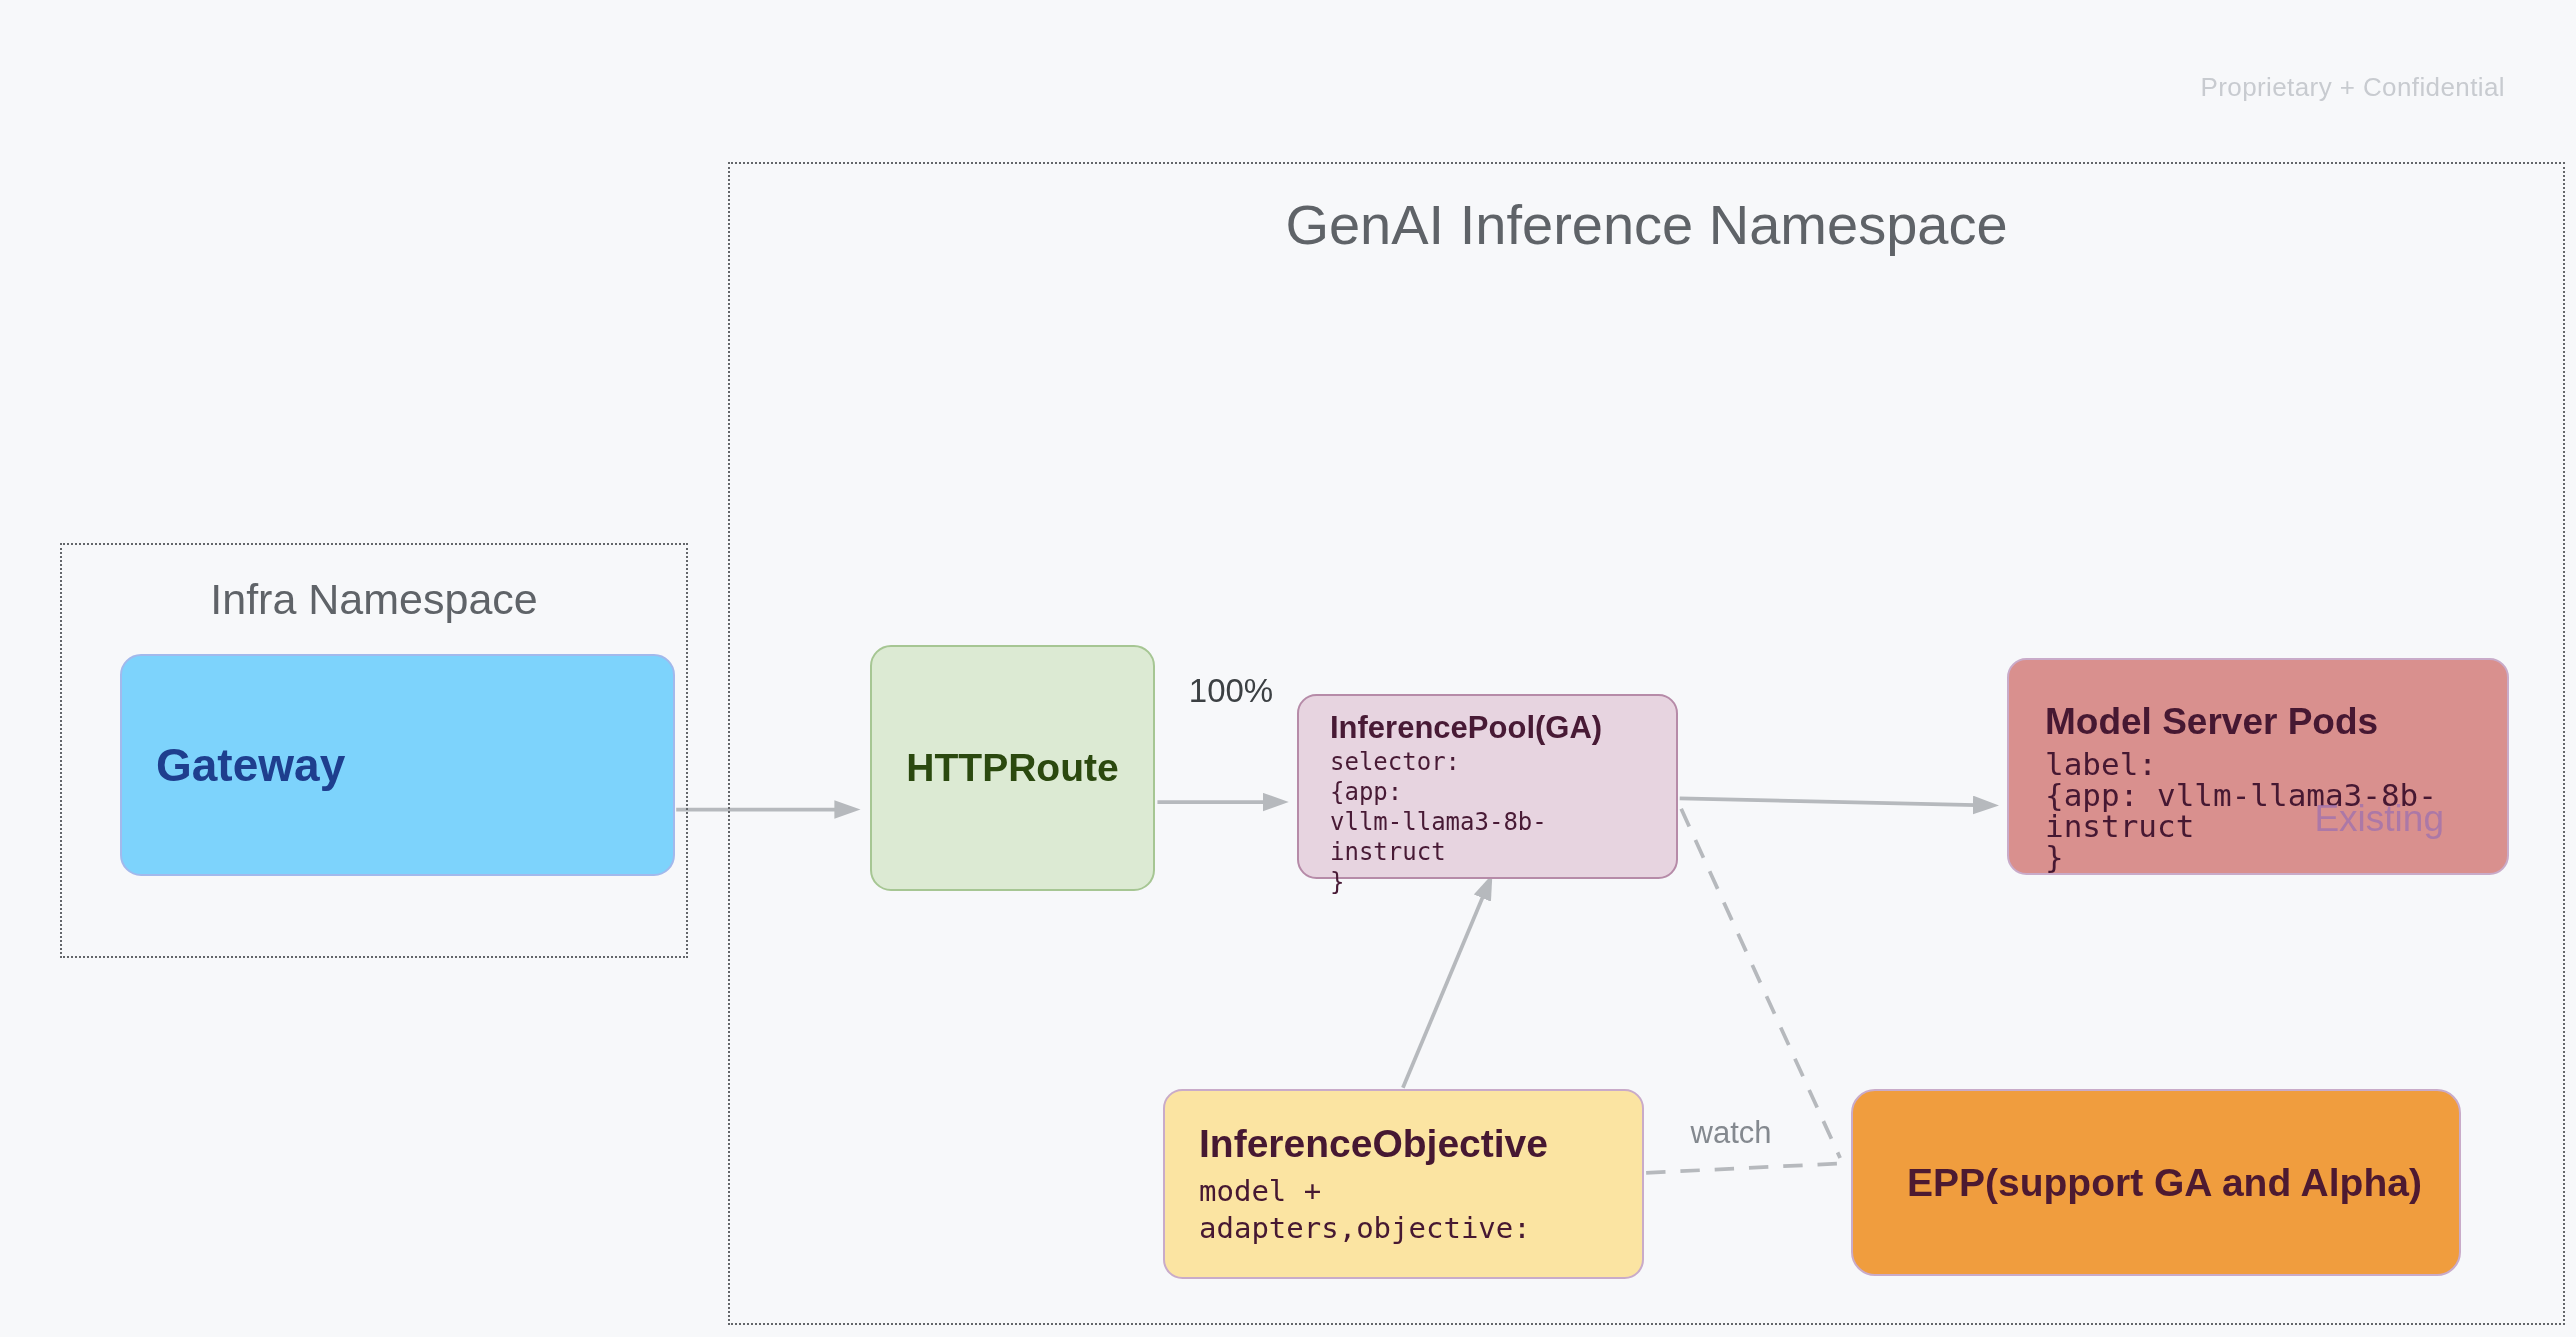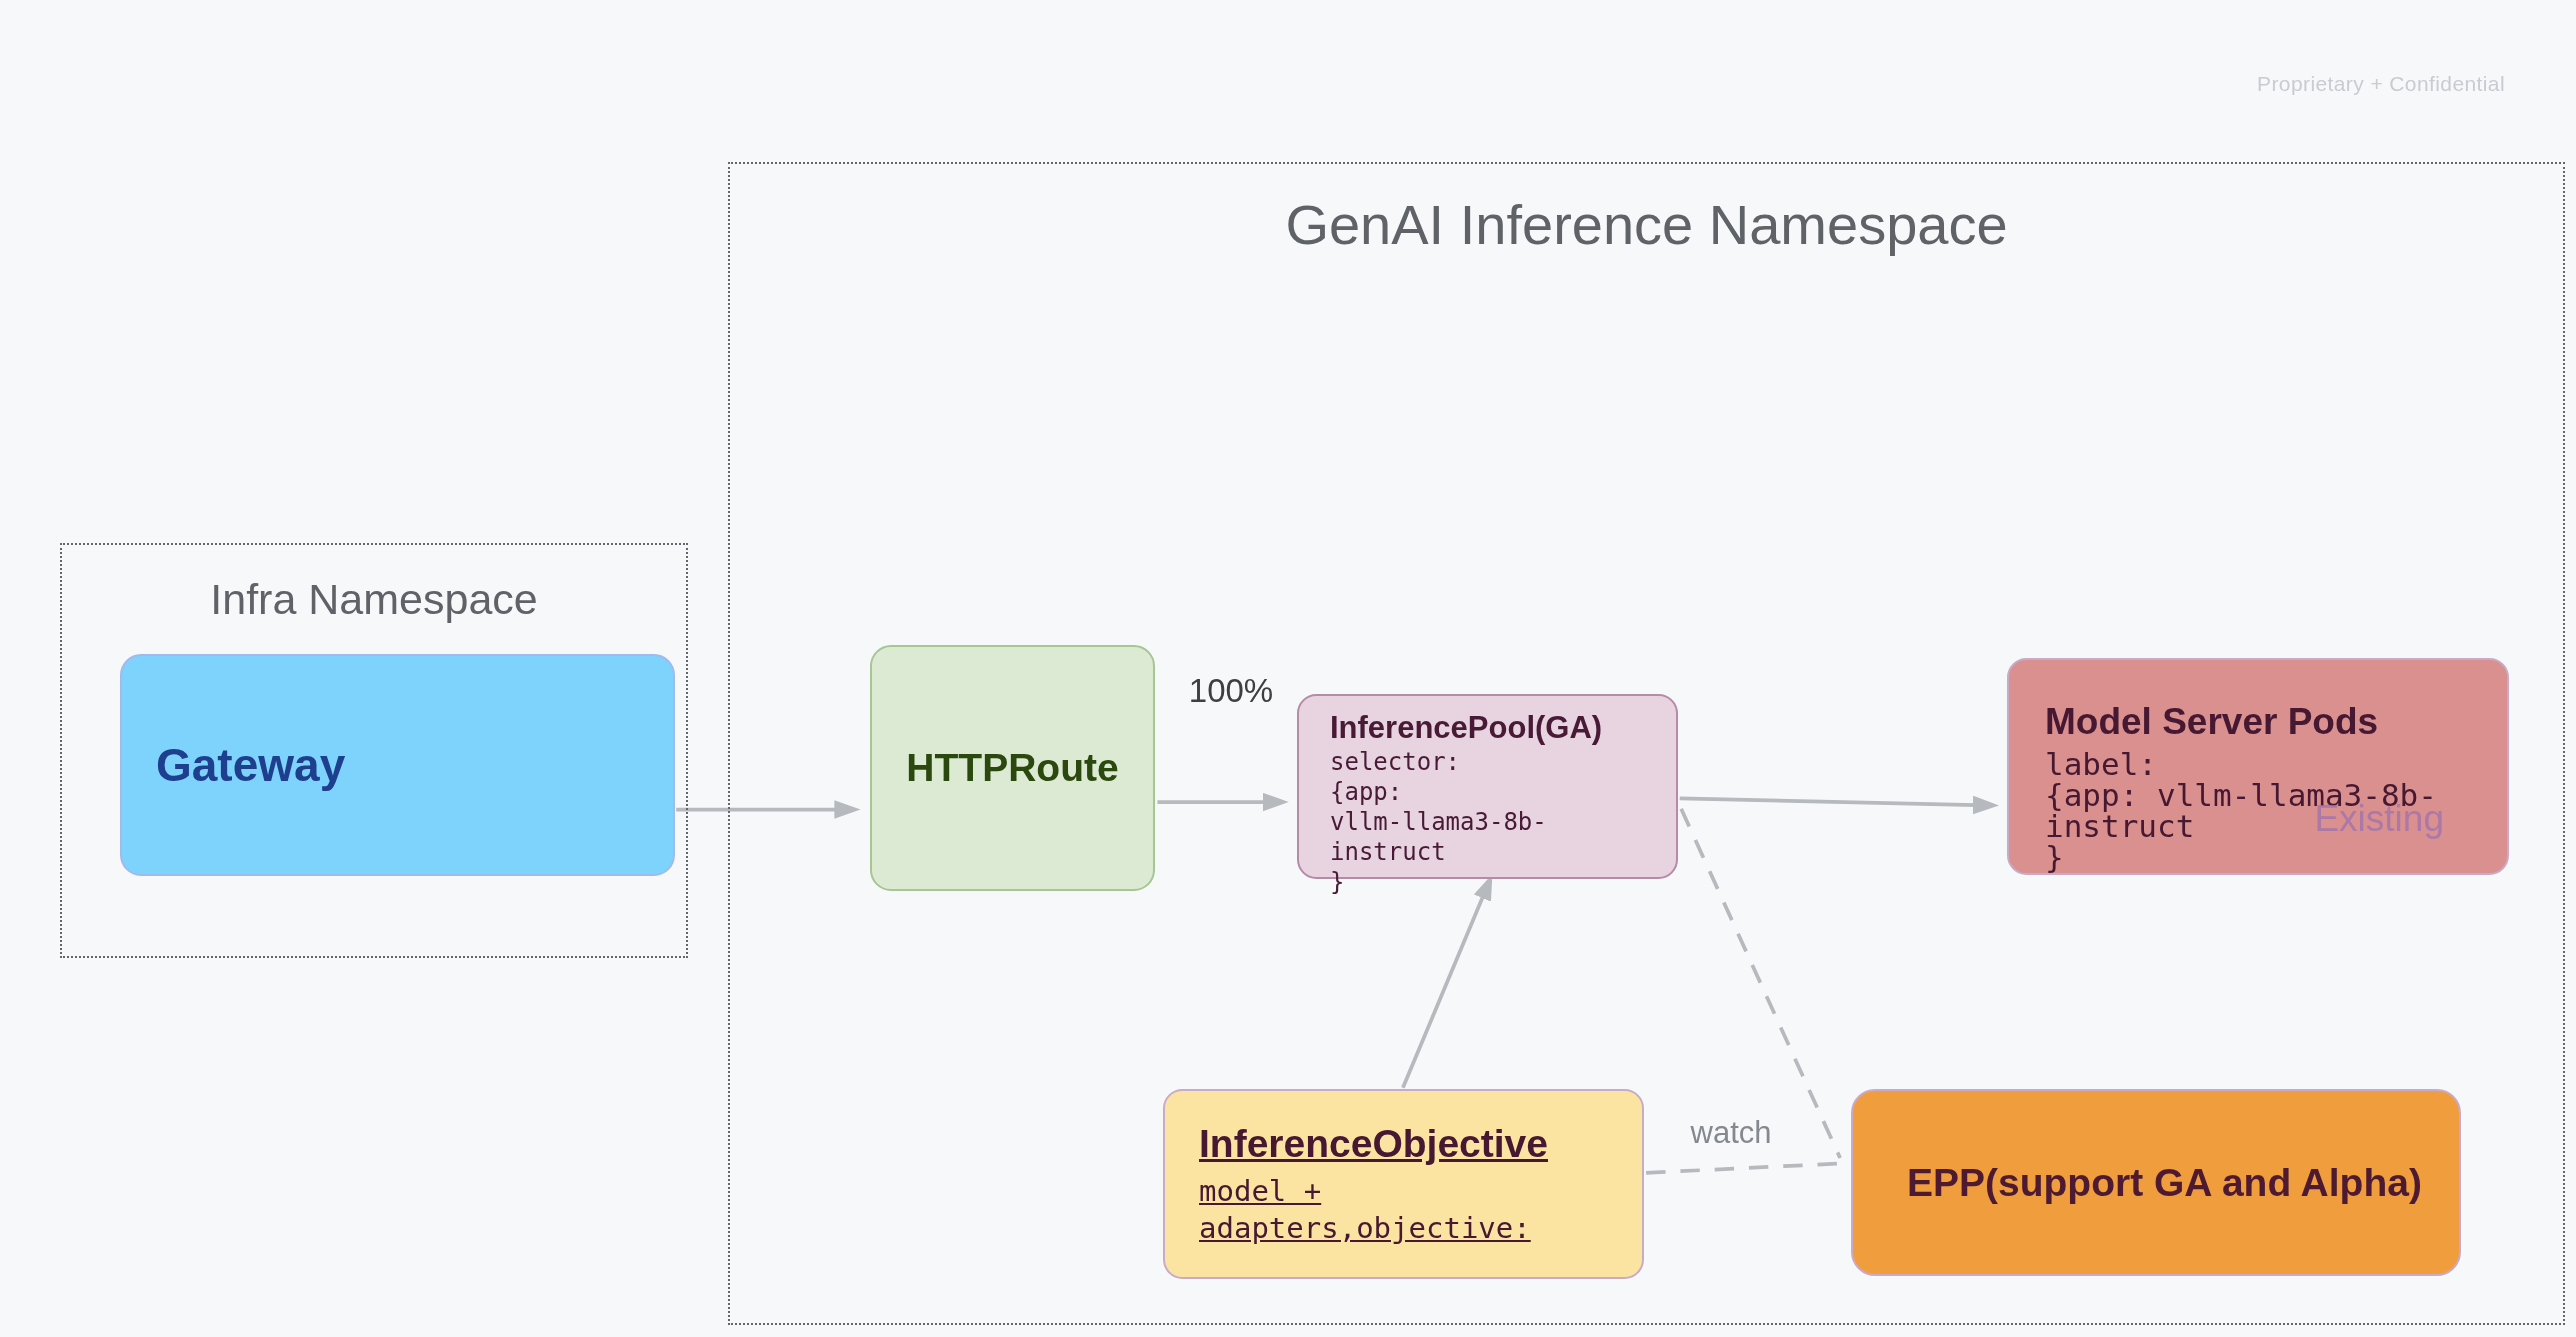--- a/index.html
+++ b/index.html
@@ -5,21 +5,21 @@
   html,body{margin:0;padding:0;background:#f7f8fa;}
   #canvas{
     position:relative;
     width:2576px;height:1337px;
     background:#f7f8fa;
     font-family:"Liberation Sans",sans-serif;
     overflow:hidden;
   }
   .watermark{
     position:absolute;top:72px;right:71px;
-    font-size:21px;color:#c8cbd0;letter-spacing:0.4px;text-align:center;
+    font-size:26px;color:#c8cbd0;letter-spacing:0.4px;text-align:center;
   }
   
   .ns-frame{position:absolute;border:2.2px dotted #63666a;box-sizing:border-box;}
   .ns-genai{left:728px;top:162px;width:1837px;height:1163px;}
   .ns-infra{left:60px;top:543px;width:628px;height:415px;}
   .ns-title{
     position:absolute;left:0;width:100%;text-align:center;
     color:#5f6368;
   }
   .ns-genai .ns-title{top:28px;font-size:56px;}
@@ -55,21 +55,21 @@
   }
   .node-model .node-title{font-size:37px;font-weight:bold;line-height:45px;margin-bottom:4.5px;}
   .node-model .code-line{font-family:"DejaVu Sans Mono",monospace;font-size:31px;line-height:31px;}
   .existing-tag{
     position:absolute;right:63px;bottom:33px;
     font-size:37px;color:rgba(156,112,175,.75);font-weight:normal;
   }
   .node-objective{
     left:1163px;top:1089px;width:481px;height:190px;
     background:#fbe4a2;border-color:#c9abc9;border-radius:19.4px;
-    padding:30px 15px 0 34px;color:#461832;text-decoration:underline;
+    padding:30px 15px 0 34px;color:#461832;
   }
   .node-objective .node-title{font-size:39px;font-weight:bold;line-height:46px;margin-bottom:6px;}
   .node-objective .code-line{font-family:"DejaVu Sans Mono",monospace;font-size:29px;line-height:37px;}
   .node-epp{
     left:1851px;top:1089px;width:610px;height:187px;
     background:#f09d3e;border-color:#c9abc9;border-radius:24px;
     display:flex;align-items:center;padding-left:54px;
   }
   .node-epp .node-label{font-size:39px;font-weight:bold;color:#4d1a31;}
   

